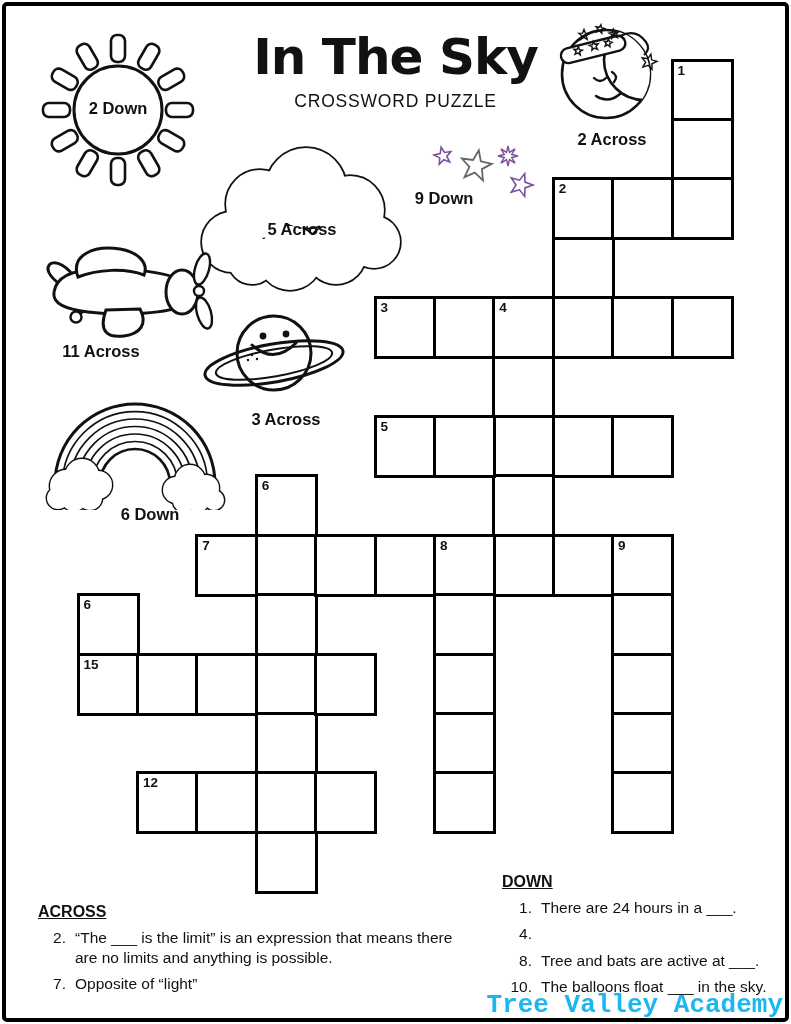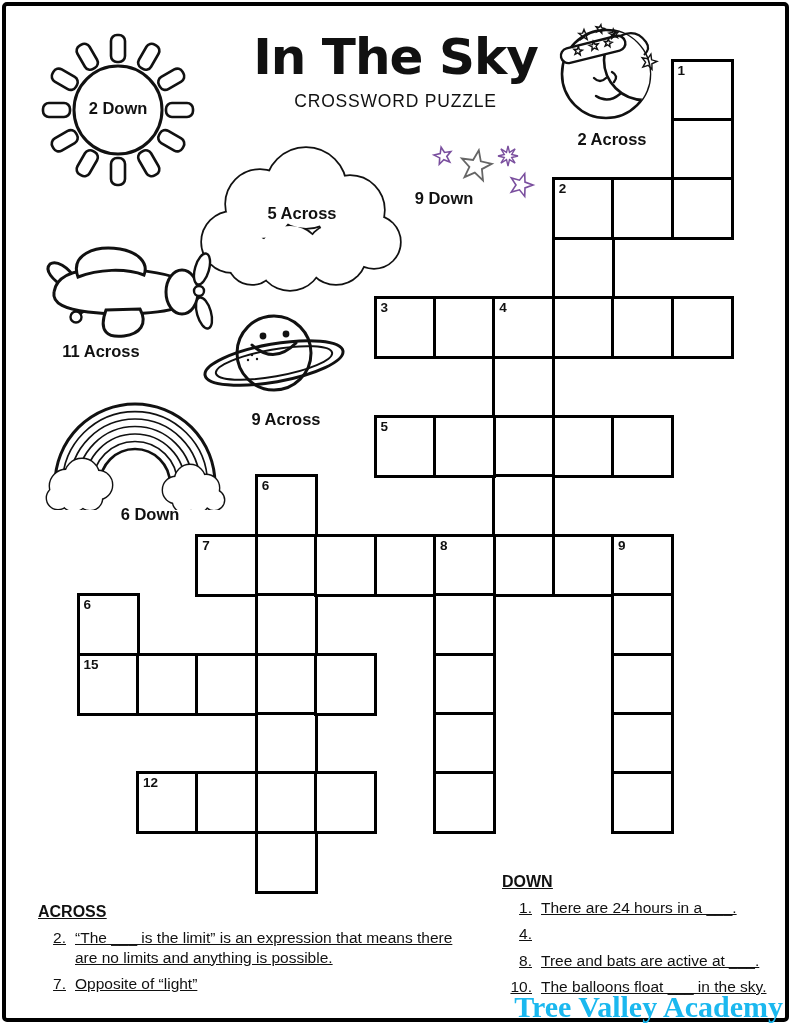--- a/index.html
+++ b/index.html
@@ -9,32 +9,32 @@
   .title{position:absolute;top:28px;left:0;right:0;text-align:center;
          font-family:"DejaVu Sans",sans-serif;font-weight:bold;font-size:50px;letter-spacing:-1px;}
   .subtitle{position:absolute;top:91px;left:0;right:0;text-align:center;
             font-size:17.5px;letter-spacing:.8px;}
   .illu{position:absolute;}
   .illu-label{position:absolute;transform:translate(-50%,-50%);font-weight:bold;
               font-size:16.5px;white-space:nowrap;}
   .cell{position:absolute;width:63px;height:63px;box-sizing:border-box;
         border:3.5px solid #000;background:#fff;}
   .cellnum{position:absolute;font-size:13.5px;font-weight:bold;line-height:1;}
-  .clues{position:absolute;text-decoration:underline;}
+  .clues{position:absolute;}
   .clues-across{left:38px;top:903px;width:436px;}
   .clues-down{left:502px;top:873px;width:286px;}
   .clue-heading{font-weight:bold;font-size:16px;text-decoration:underline;margin:0 0 7px 0;}
   .clue-row{display:flex;font-size:15.5px;line-height:1.28;margin-bottom:6px;}
   .clues-down .clue-row{margin-bottom:6.5px;}
   .clue-num{flex:none;text-align:right;margin-right:9px;}
   .clues-across .clue-num{width:28px;}
   .clues-down .clue-num{width:30px;}
   .clue-text{flex:1;}
-  .brand{position:absolute;right:8px;top:990px;font-family:Liberation Serif, serif;
-         font-weight:bold;font-size:30px;letter-spacing:0px;}
+  .brand{position:absolute;right:8px;top:990px;font-family:Liberation Mono, monospace;
+         font-weight:bold;font-size:26px;letter-spacing:0px;}
   svg{display:block;}
 </style>
 </head>
 <body>
 
 <div id="page">
   <div class="frame"></div>
 
   <div class="title">In The Sky</div>
   <div class="subtitle">CROSSWORD PUZZLE</div>
@@ -102,21 +102,21 @@
       <circle cx="38" cy="100" r="30"></circle>
         <circle cx="66" cy="62" r="34"></circle>
       <circle cx="112" cy="46" r="40"></circle>
         <circle cx="156" cy="68" r="34"></circle>
       <circle cx="180" cy="100" r="26"></circle>
         <circle cx="142" cy="112" r="30"></circle>
       <circle cx="96" cy="116" r="32"></circle>
         <circle cx="58" cy="118" r="24"></circle>
     </g>
   </svg>
-  <div class="illu-label" style="left:302px;top:213px">5 Across</div>
+  <div class="illu-label" style="left:302px;top:229px">5 Across</div>
 
   <svg class="illu" style="left:428px;top:143px" width="108" height="62" viewBox="0 0 108 62">
     <g fill="none">
       <polygon stroke-width="1.6" points="13.1,4.2 16.5,9.5 22.8,8.5 18.8,13.4 21.7,19.0 15.8,16.7 11.3,21.2 11.7,14.9 6.0,12.1 12.2,10.5" stroke="#7a4f9e"></polygon>
       <polygon stroke-width="1.8" points="50.8,7.2 52.8,18.3 63.8,20.8 53.9,26.1 55.0,37.4 46.8,29.6 36.5,34.1 41.4,23.9 33.9,15.5 45.1,17.0" stroke="#666666"></polygon>
       <polygon stroke-width="1.4" points="80.0,3.0 81.5,9.3 87.1,5.9 83.7,11.5 90.0,13.0 83.7,14.5 87.1,20.1 81.5,16.7 80.0,23.0 78.5,16.7 72.9,20.1 76.3,14.5 70.0,13.0 76.3,11.5 72.9,5.9 78.5,9.3" stroke="#7a4f9e"></polygon>
       <polygon stroke-width="1.6" points="96.7,30.6 97.0,39.1 105.0,42.0 97.0,44.9 96.7,53.4 91.5,46.8 83.3,49.1 88.0,42.0 83.3,34.9 91.5,37.2" stroke="#7a4f9e"></polygon>
     </g>
   </svg>
   <div class="illu-label" style="left:444px;top:198px">9 Down</div>
@@ -139,21 +139,21 @@
     <circle cx="74" cy="50" r="37" fill="#fff" stroke="#111" stroke-width="3"></circle>
     <ellipse cx="74" cy="60" rx="70" ry="19" fill="none" stroke="#111" stroke-width="3" transform="rotate(-10 74 60)"></ellipse>
     <ellipse cx="74" cy="60" rx="59" ry="13.5" fill="none" stroke="#111" stroke-width="2" transform="rotate(-10 74 60)"></ellipse>
     <circle cx="63" cy="33" r="3.4" fill="#111"></circle>
     <circle cx="86" cy="31" r="3.4" fill="#111"></circle>
     <path d="M 52 42 Q 74 62 96 40" fill="none" stroke="#111" stroke-width="3" stroke-linecap="round"></path>
     <circle cx="52" cy="52" r="1.2" fill="#111"></circle>
       <circle cx="57" cy="56" r="1.2" fill="#111"></circle>
       <circle cx="48" cy="57" r="1.2" fill="#111"></circle>
   </svg>
-  <div class="illu-label" style="left:286px;top:419px">9 Across</div>
+  <div class="illu-label" style="left:286px;top:419px">3 Across</div>
 
   <svg class="illu" style="left:38px;top:388px" width="195" height="122" viewBox="0 0 195 122">
     <g fill="none" stroke="#111">
       <path d="M 17 96 A 80 80 0 0 1 177 96" stroke-width="3"></path>
       <path d="M 24.5 96 A 72.5 72.5 0 0 1 169.5 96" stroke-width="1.7"></path>
       <path d="M 32 96 A 65 65 0 0 1 162 96" stroke-width="1.7"></path>
       <path d="M 39.5 96 A 57.5 57.5 0 0 1 154.5 96" stroke-width="1.7"></path>
       <path d="M 47 96 A 50 50 0 0 1 147 96" stroke-width="1.7"></path>
       <path d="M 54.5 96 A 42.5 42.5 0 0 1 139.5 96" stroke-width="1.7"></path>
       <path d="M 62 96 A 35 35 0 0 1 132 96" stroke-width="2.6"></path>

